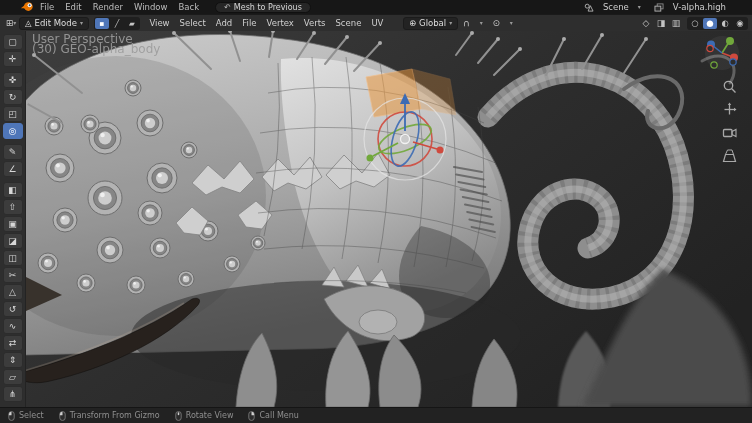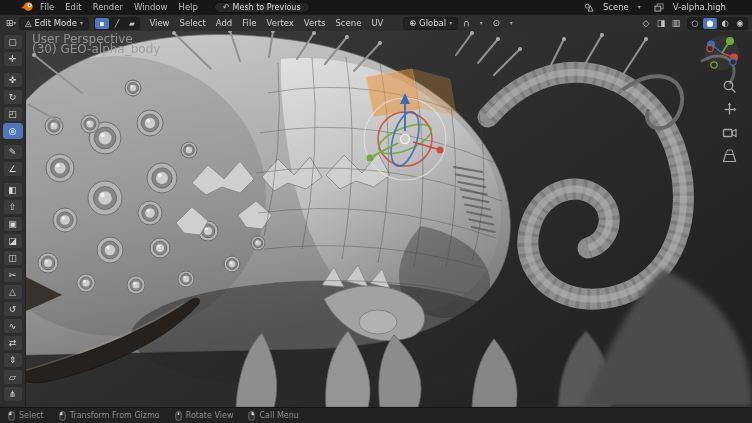--- a/index.html
+++ b/index.html
@@ -53,21 +53,21 @@
         <polygon points="1,8 6,4 9,8" fill="#ea7600"></polygon>
         <circle cx="9.5" cy="6" r="5" fill="#ea7600"></circle>
         <circle cx="11" cy="4.6" r="2.3" fill="#ffffff"></circle>
         <circle cx="11" cy="4.6" r="1.1" fill="#265787"></circle>
       </svg>
     </span>
     <span class="menu">File</span>
     <span class="menu">Edit</span>
     <span class="menu">Render</span>
     <span class="menu">Window</span>
-    <span class="menu">Help</span>
+    <span class="menu">Back</span>
     <span class="back-btn">
       <span class="back-arrow">↶</span>
       <span>Mesh to Previous</span>
     </span>
     <span class="spacer"></span>
     <span class="tb-widget">
       <svg width="10" height="9" viewBox="0 0 11 10">
         <circle cx="3.5" cy="3.5" r="2.2" fill="none" stroke="#b5b5b5" stroke-width="1"></circle>
         <polygon points="7,3 10,9 4.5,9" fill="none" stroke="#b5b5b5" stroke-width="1"></polygon>
       </svg>

